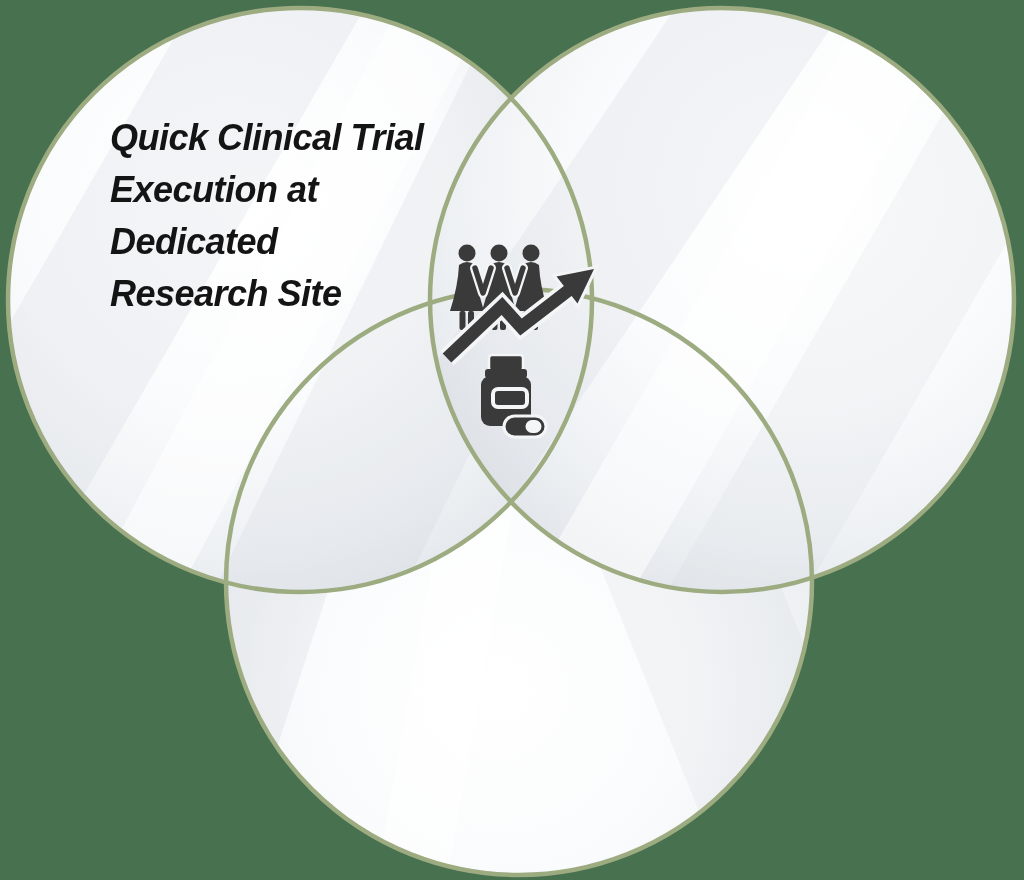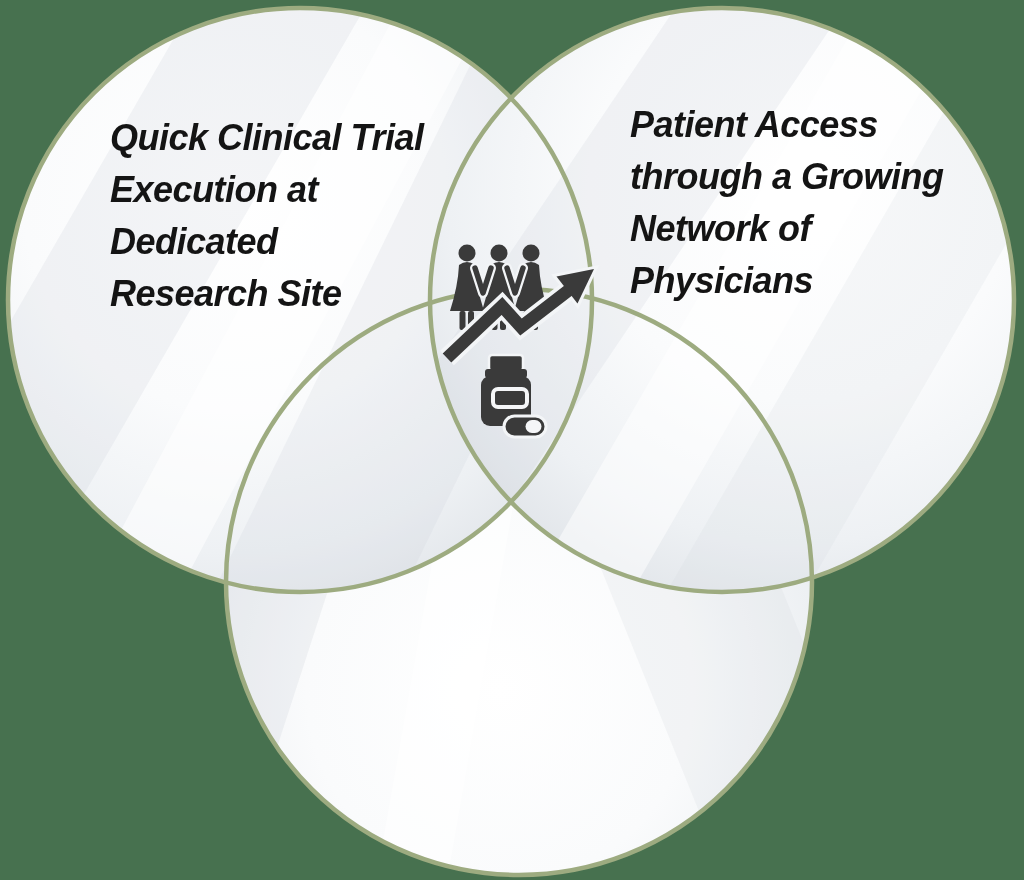--- a/index.html
+++ b/index.html
@@ -137,19 +137,15 @@
         <rect x="525.5" y="420" width="16" height="13" rx="6.5" fill="#f5f6f8"></rect>
       </g>
     </g>
   </svg>
 
   <div class="venn-label label-top-left">Quick Clinical Trial
 Execution at
 Dedicated
 Research Site</div>
 
-  <div class="venn-label label-top-right">Patient Access
-through a Growing
-Network of
-Physicians</div>
 
 
 </div>
 
 </body></html>

